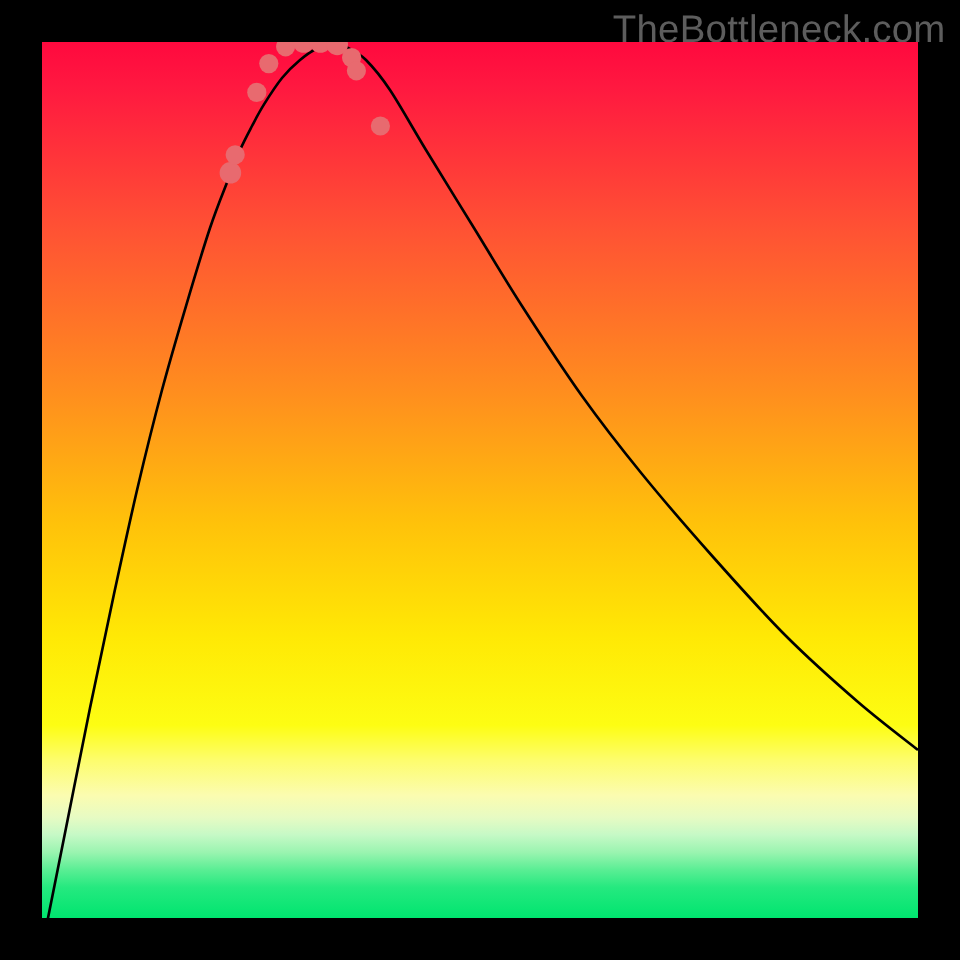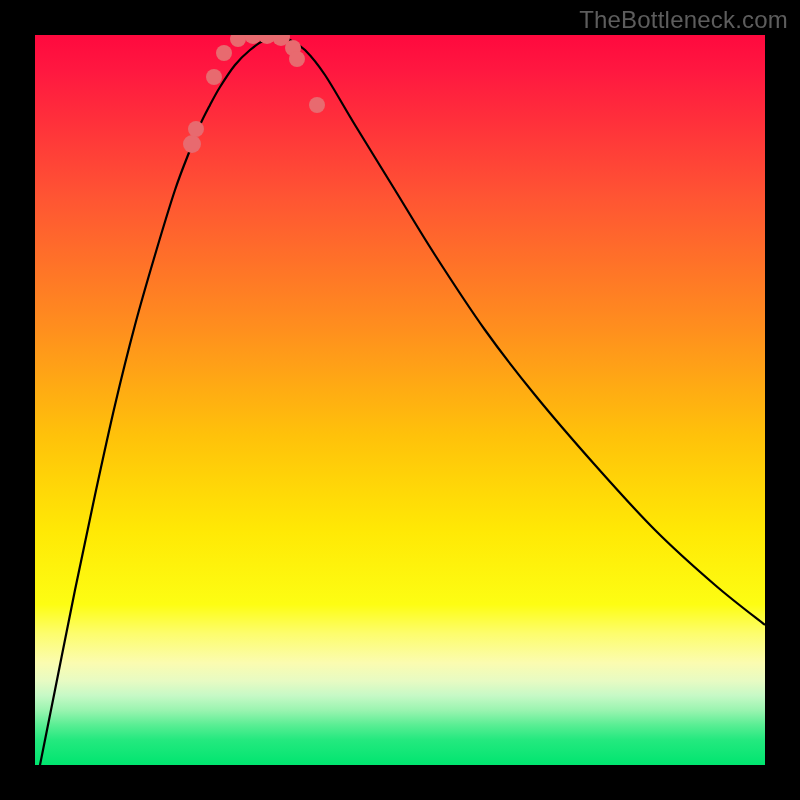--- a/index.html
+++ b/index.html
@@ -52,21 +52,21 @@
   }
   .points {
     position: absolute;
     inset: 0;
   }
   .watermark {
     position: absolute;
     top: 6px;
     right: 12px;
     color: #5d5d5d;
-    font-size: 24px;
+    font-size: 32px;
     font-weight: 500;
     letter-spacing: 0.2px;
   }
 </style>
 </head>
 <body>
 
 <div class="frame">
   <div class="watermark">TheBottleneck.com</div>
 

